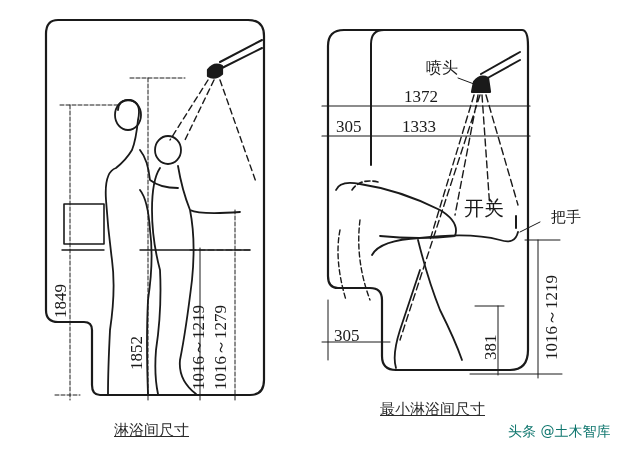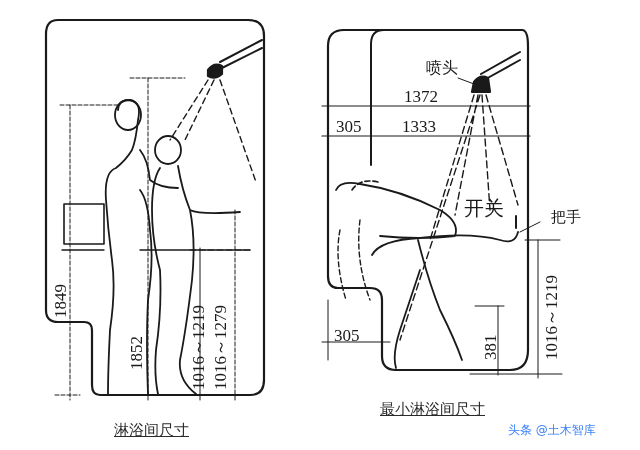--- a/index.html
+++ b/index.html
@@ -4,22 +4,22 @@
 <style>
   html, body { margin: 0; padding: 0; background: #ffffff; }
   body { width: 640px; height: 450px; position: relative; overflow: hidden;
          font-family: "DejaVu Serif", "Liberation Serif", serif; color: #1a1a1a; }
   svg { position: absolute; left: 0; top: 0; }
   .lbl { position: absolute; font-family: "Liberation Serif", "DejaVu Serif", serif;
          font-size: 17px; color: #1a1a1a; white-space: nowrap; line-height: 1; }
   .vert { transform-origin: left top; transform: rotate(-90deg); }
   .cap { position: absolute; font-family: "DejaVu Sans", sans-serif; font-size: 15px;
          color: #2a2a2a; white-space: nowrap; line-height: 1; text-decoration: underline; }
-  .wm { position: absolute; font-family: "DejaVu Sans", sans-serif; font-size: 12px;
-        color: #3b82f6; white-space: nowrap; line-height: 1; }
+  .wm { position: absolute; font-family: "DejaVu Sans", sans-serif; font-size: 14px;
+        color: #0f766e; white-space: nowrap; line-height: 1; }
 </style>
 </head>
 <body>
 
 <svg width="640" height="450" viewBox="0 0 640 450">
   <g fill="none" stroke="#1a1a1a" stroke-width="2.2" stroke-linecap="round" stroke-linejoin="round">
 
     <path d="M58 20 H248 Q264 20 264 36 V156 L264 380 Q264 395 250 395 H100 Q92 395 92 385 V330 Q92 322 84 322 H58 Q46 322 46 310 V34 Q46 20 58 20 Z"></path>
 
     <path d="M262 40 L220 62 M262 48 L222 68" stroke-width="2"></path>

